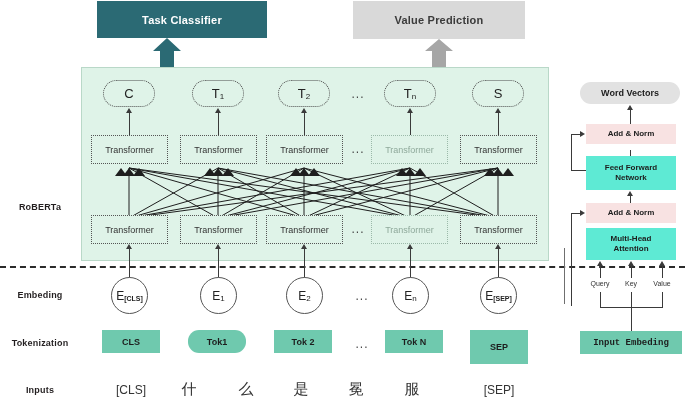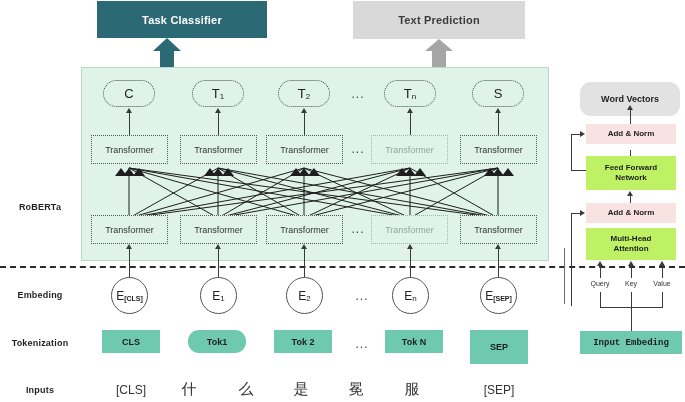--- a/index.html
+++ b/index.html
@@ -50,21 +50,21 @@
   .inglyph.cjk{font-size:15px;}
 
   
   .dots{text-align:center;font-size:12px;color:#444;letter-spacing:1px;}
 
   
   .rblock{display:flex;flex-direction:column;align-items:center;
           justify-content:center;font-size:8px;font-weight:bold;
           color:#1d1d1d;line-height:10px;text-align:center;}
   .rblock.pink{background:#f8e2e2;}
-  .rblock.green{background:#bef264;}
+  .rblock.green{background:#5eead4;}
   .rblock.mint{background:#6fc9ae;font-size:9px;font-family:Liberation Mono, monospace;}
   .rblock.gray{background:#e2e2e2;border-radius:11px;font-size:9px;}
   .qkv{font-size:7px;color:#333;text-align:center;}
 
   
   .vline{background:#3a3a3a;width:1px;}
   .hline{background:#3a3a3a;height:1px;}
 
   
   .ah-up{width:0;height:0;border-left:3.5px solid transparent;
@@ -77,21 +77,21 @@
 
   svg{display:block;}
 </style>
 </head>
 <body>
 
 <div id="stage">
 
   <div class="abs headbox task" style="left:97px;top:1px;width:170px;height:37px;">Task Classifier</div>
 
-  <div class="abs headbox text" style="left:353px;top:1px;width:172px;height:38px;">Text Prediction</div>
+  <div class="abs headbox text" style="left:353px;top:1px;width:172px;height:38px;">Value Prediction</div>
 
   <div class="abs" style="left:152px;top:38px;width:30px;height:30px;">
     <svg width="30" height="30" viewBox="0 0 30 30">
       <polygon points="15,0 29,13 22,13 22,30 8,30 8,13 1,13" fill="#2b6a74"></polygon>
     </svg>
   </div>
 
   <div class="abs" style="left:424px;top:39px;width:30px;height:29px;">
     <svg width="30" height="29" viewBox="0 0 30 29">
       <polygon points="15,0 29,12 22,12 22,29 8,29 8,12 1,12" fill="#a6a6a6"></polygon>
@@ -252,21 +252,21 @@
   <div class="abs dots" style="left:344px;top:337px;width:36px;">...</div>
 
   <div class="abs inglyph" style="left:104px;top:383px;width:54px;">[CLS]</div>
   <div class="abs inglyph cjk" style="left:177px;top:380px;width:24px;">什</div>
   <div class="abs inglyph cjk" style="left:234px;top:380px;width:24px;">么</div>
   <div class="abs inglyph cjk" style="left:289px;top:380px;width:24px;">是</div>
   <div class="abs inglyph cjk" style="left:344px;top:380px;width:24px;">冕</div>
   <div class="abs inglyph cjk" style="left:400px;top:380px;width:24px;">服</div>
   <div class="abs inglyph" style="left:472px;top:383px;width:54px;">[SEP]</div>
 
-  <div class="abs rblock gray" style="left:580px;top:82px;width:100px;height:34px;">Word Vectors</div>
+  <div class="abs rblock gray" style="left:580px;top:82px;width:100px;height:22px;">Word Vectors</div>
 
   <div class="abs vline" style="left:630px;top:110px;height:14px;"></div>
   <div class="abs ah-up" style="left:626.5px;top:105px;"></div>
 
   <div class="abs rblock pink" style="left:586px;top:124px;width:90px;height:20px;">Add &amp; Norm</div>
 
   <div class="abs vline" style="left:571px;top:134px;height:36px;"></div>
   <div class="abs hline" style="left:571px;top:170px;width:59px;"></div>
   <div class="abs hline" style="left:571px;top:134px;width:12px;"></div>
   <div class="abs ah-right" style="left:580px;top:131px;"></div>

